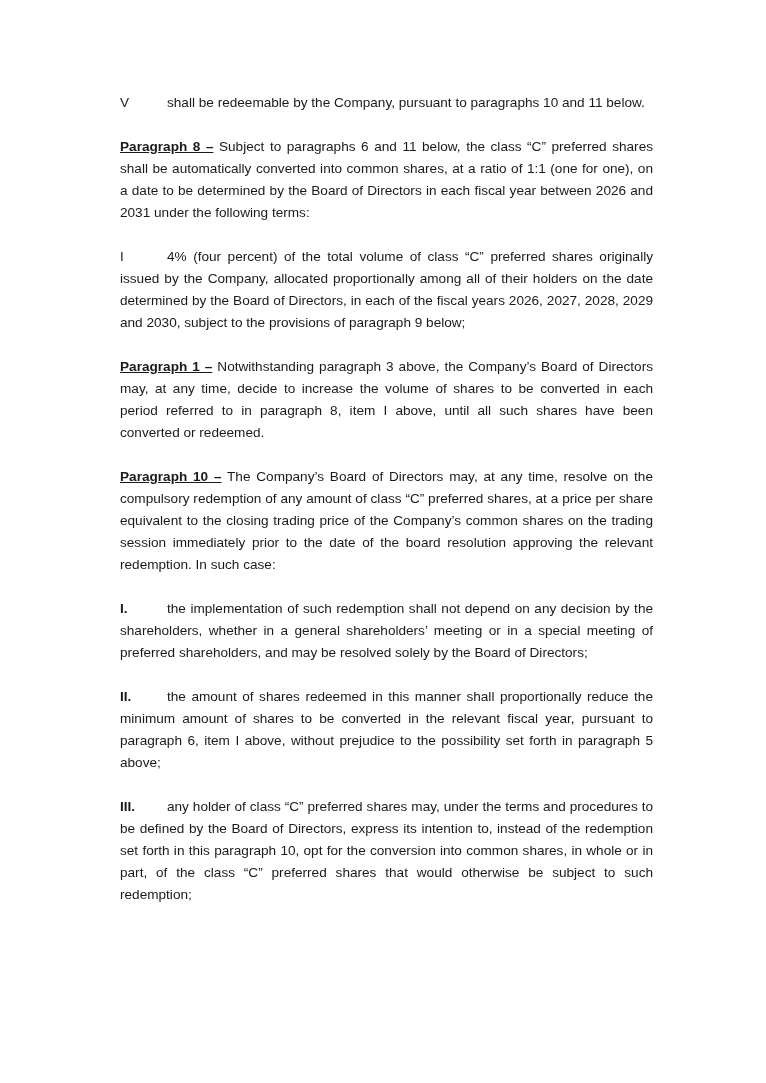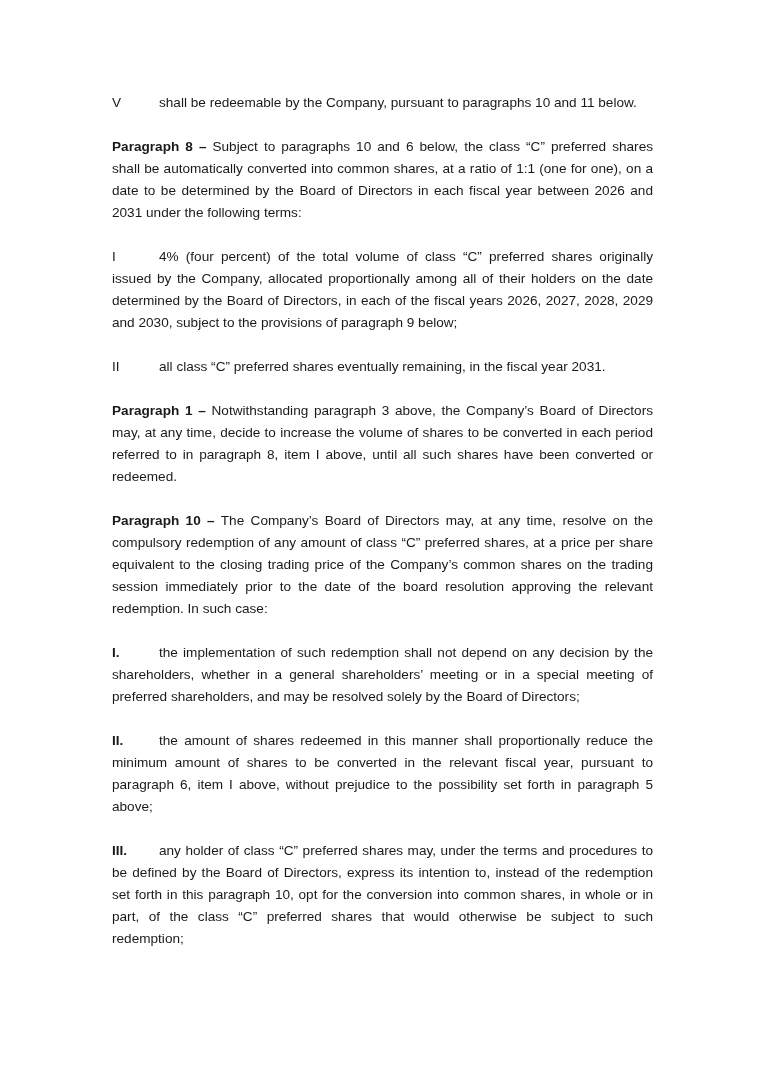--- a/index.html
+++ b/index.html
@@ -2,39 +2,38 @@
 <html><head>
 <meta charset="utf-8">
 <style>
   html, body { margin: 0; padding: 0; background: #ffffff; }
   body { width: 766px; height: 1083px; overflow: hidden; position: relative; }
   .page {
     position: absolute; left: 108px; top: 92px; width: 545px;
     font-family: "Liberation Sans", sans-serif; font-size: 13.6px;
     line-height: 22px; color: #1a1a1a;
   }
-  .para { margin: 0 0 22px 4px; text-align: justify; text-align-last: left; }
-  .label { font-weight: bold; }
+  .para { margin: 0 0 22px 12px; text-align: justify; text-align-last: left; }
+  .label { font-weight: bold; text-decoration: underline; }
   .num { display: inline-block; width: 47px; }
   .num.bold { font-weight: bold; }
   .num.plain { font-weight: normal; }
   .v-row { margin-bottom: 22px; }
 </style>
 </head>
 <body>
 
 <div class="page">
 
   <p class="para v-row"><span class="num plain">V</span><span>shall be redeemable by the Company, pursuant to paragraphs 10 and 11 below.</span></p>
 
-  <p class="para"><span class="label">Paragraph 8 –</span><span> Subject to paragraphs 10 and 6 below, the class “C” preferred shares shall be automatically converted into common shares, at a ratio of 1:1 (one for one), on a date to be determined by the Board of Directors in each fiscal year between 2026 and 2031 under the following terms:</span></p>
+  <p class="para"><span class="label">Paragraph 8 –</span><span> Subject to paragraphs 6 and 11 below, the class “C” preferred shares shall be automatically converted into common shares, at a ratio of 1:1 (one for one), on a date to be determined by the Board of Directors in each fiscal year between 2026 and 2031 under the following terms:</span></p>
 
   <p class="para"><span class="num plain">I</span><span>4% (four percent) of the total volume of class “C” preferred shares originally issued by the Company, allocated proportionally among all of their holders on the date determined by the Board of Directors, in each of the fiscal years 2026, 2027, 2028, 2029 and 2030, subject to the provisions of paragraph 9 below;</span></p>
 
-  <p class="para"><span class="num plain">II</span><span>all class “C” preferred shares eventually remaining, in the fiscal year 2031.</span></p>
 
   <p class="para"><span class="label">Paragraph 1 –</span><span> Notwithstanding paragraph 3 above, the Company’s Board of Directors may, at any time, decide to increase the volume of shares to be converted in each period referred to in paragraph 8, item I above, until all such shares have been converted or redeemed.</span></p>
 
   <p class="para"><span class="label">Paragraph 10 –</span><span> The Company’s Board of Directors may, at any time, resolve on the compulsory redemption of any amount of class “C” preferred shares, at a price per share equivalent to the closing trading price of the Company’s common shares on the trading session immediately prior to the date of the board resolution approving the relevant redemption. In such case:</span></p>
 
   <p class="para"><span class="num bold">I.</span><span>the implementation of such redemption shall not depend on any decision by the shareholders, whether in a general shareholders’ meeting or in a special meeting of preferred shareholders, and may be resolved solely by the Board of Directors;</span></p>
 
   <p class="para"><span class="num bold">II.</span><span>the amount of shares redeemed in this manner shall proportionally reduce the minimum amount of shares to be converted in the relevant fiscal year, pursuant to paragraph 6, item I above, without prejudice to the possibility set forth in paragraph 5 above;</span></p>
 
   <p class="para"><span class="num bold">III.</span><span>any holder of class “C” preferred shares may, under the terms and procedures to be defined by the Board of Directors, express its intention to, instead of the redemption set forth in this paragraph 10, opt for the conversion into common shares, in whole or in part, of the class “C” preferred shares that would otherwise be subject to such redemption;</span></p>

